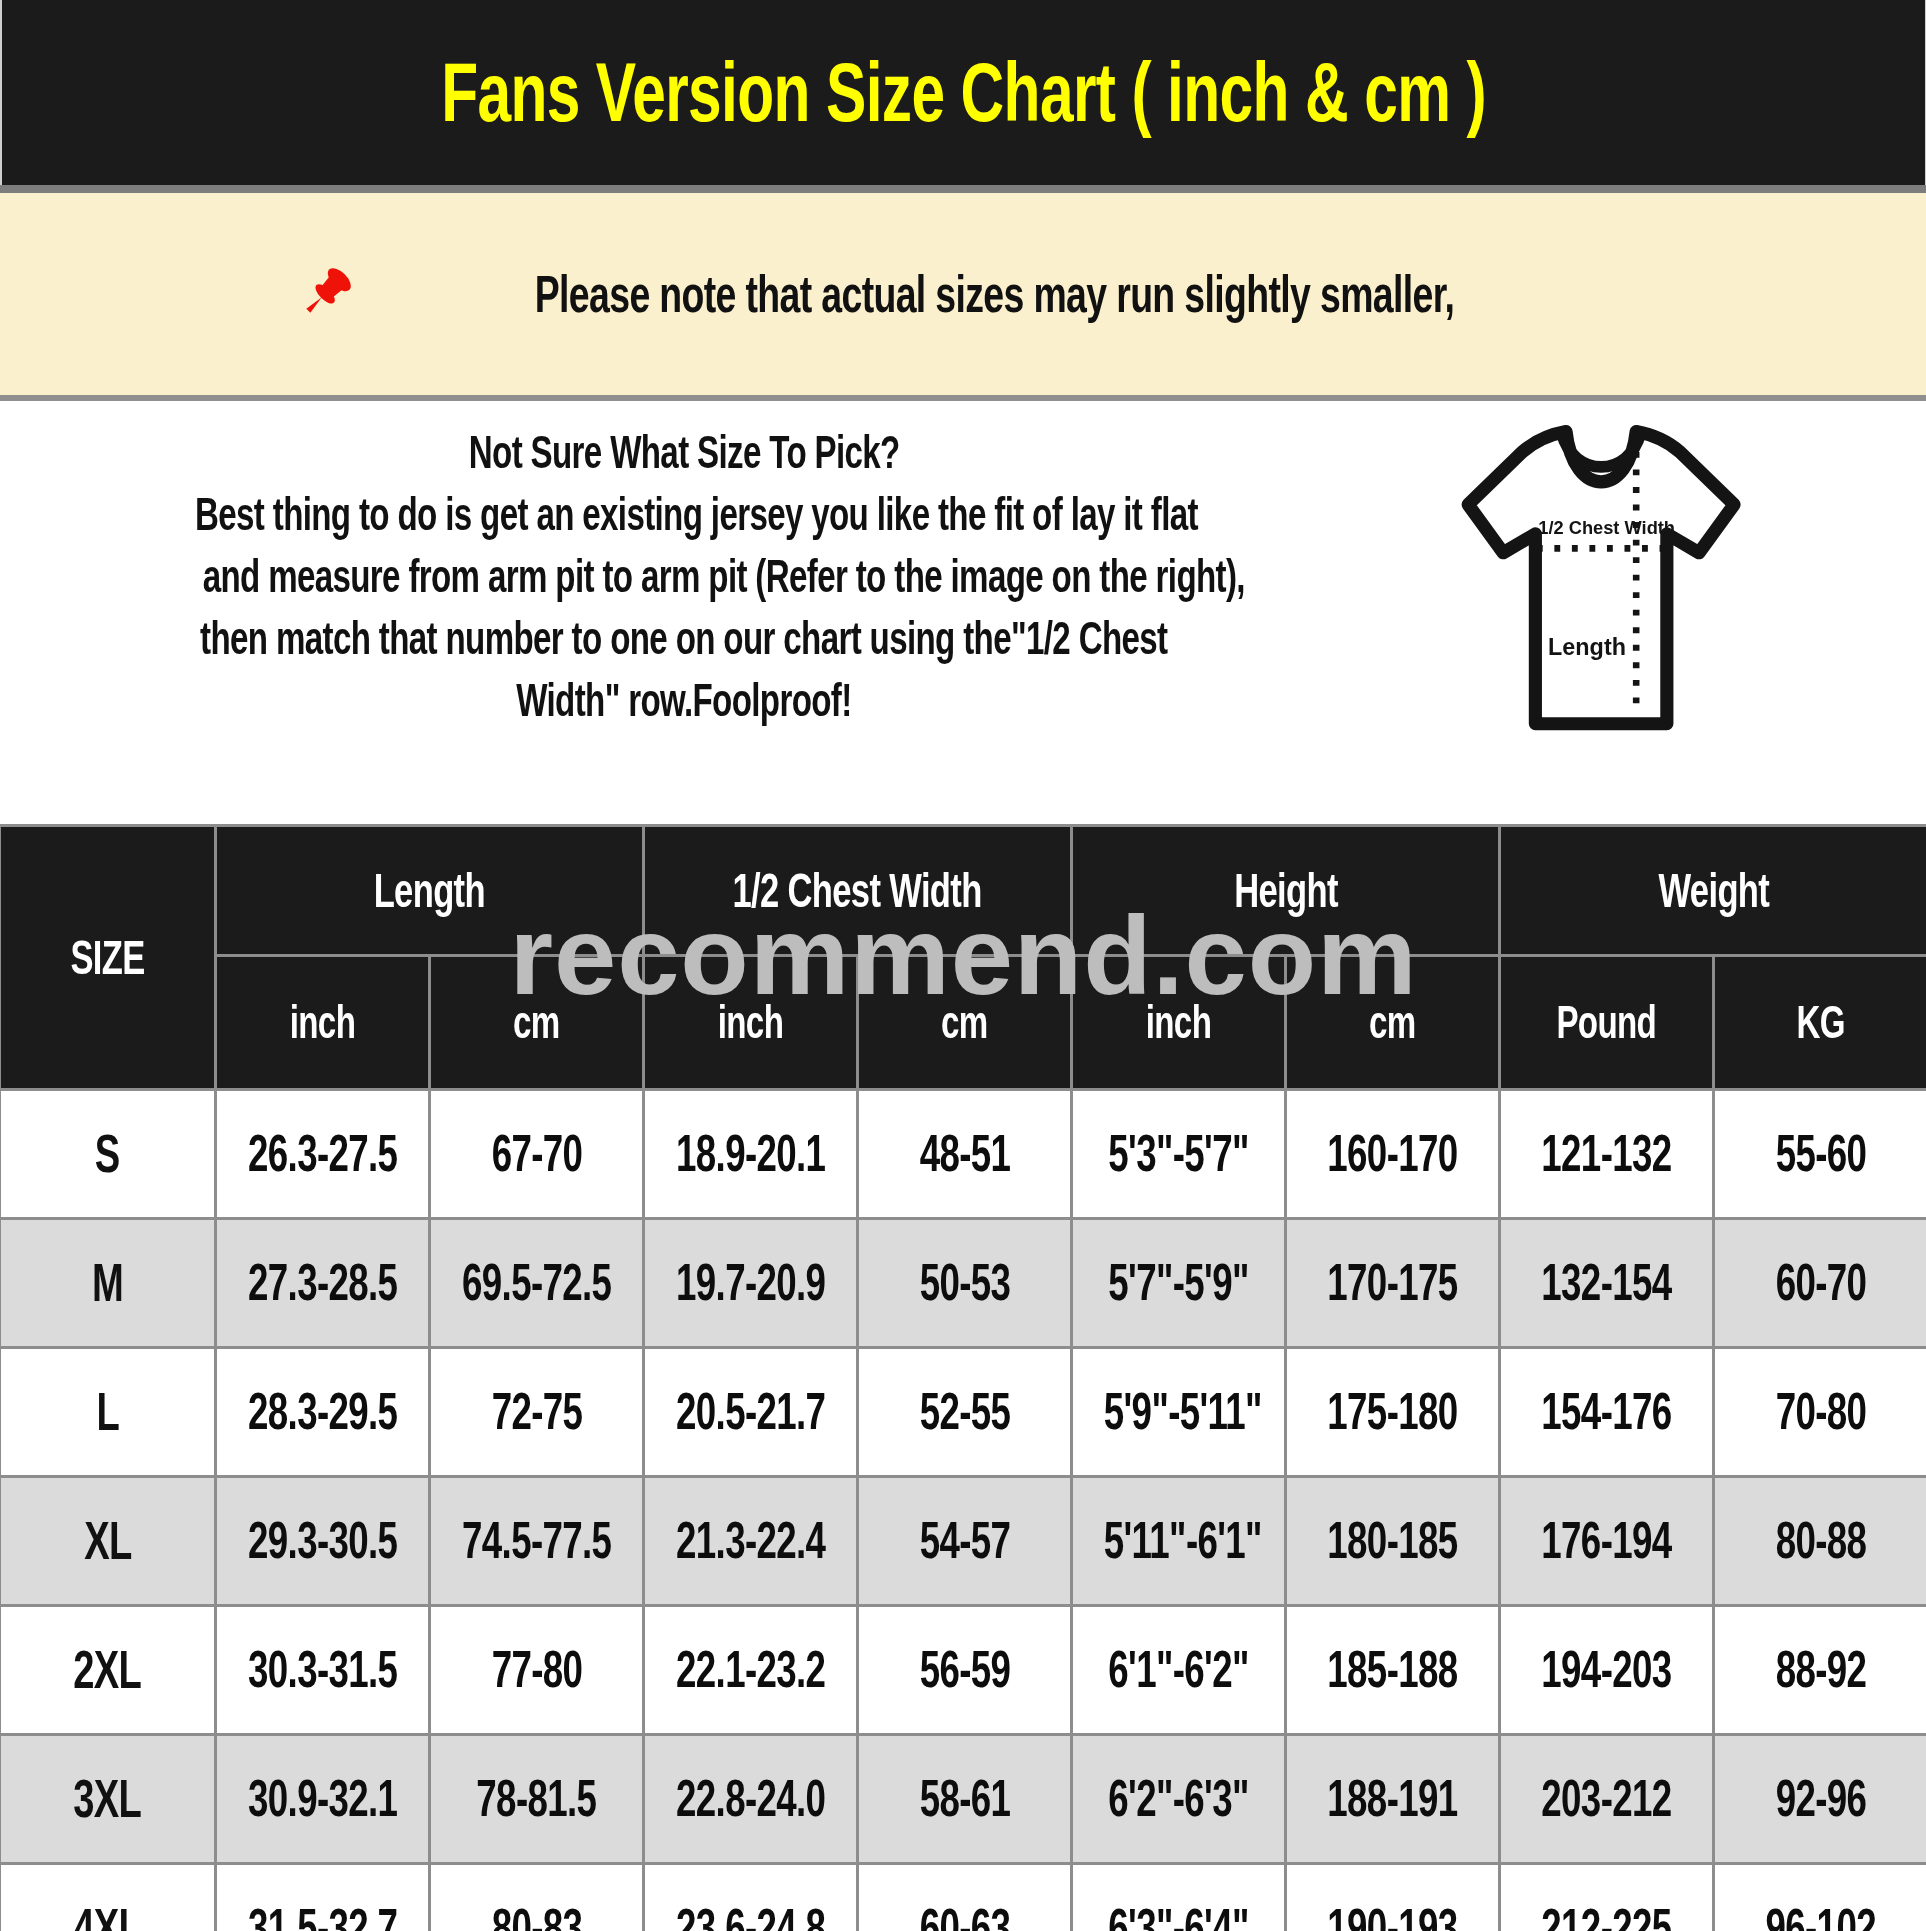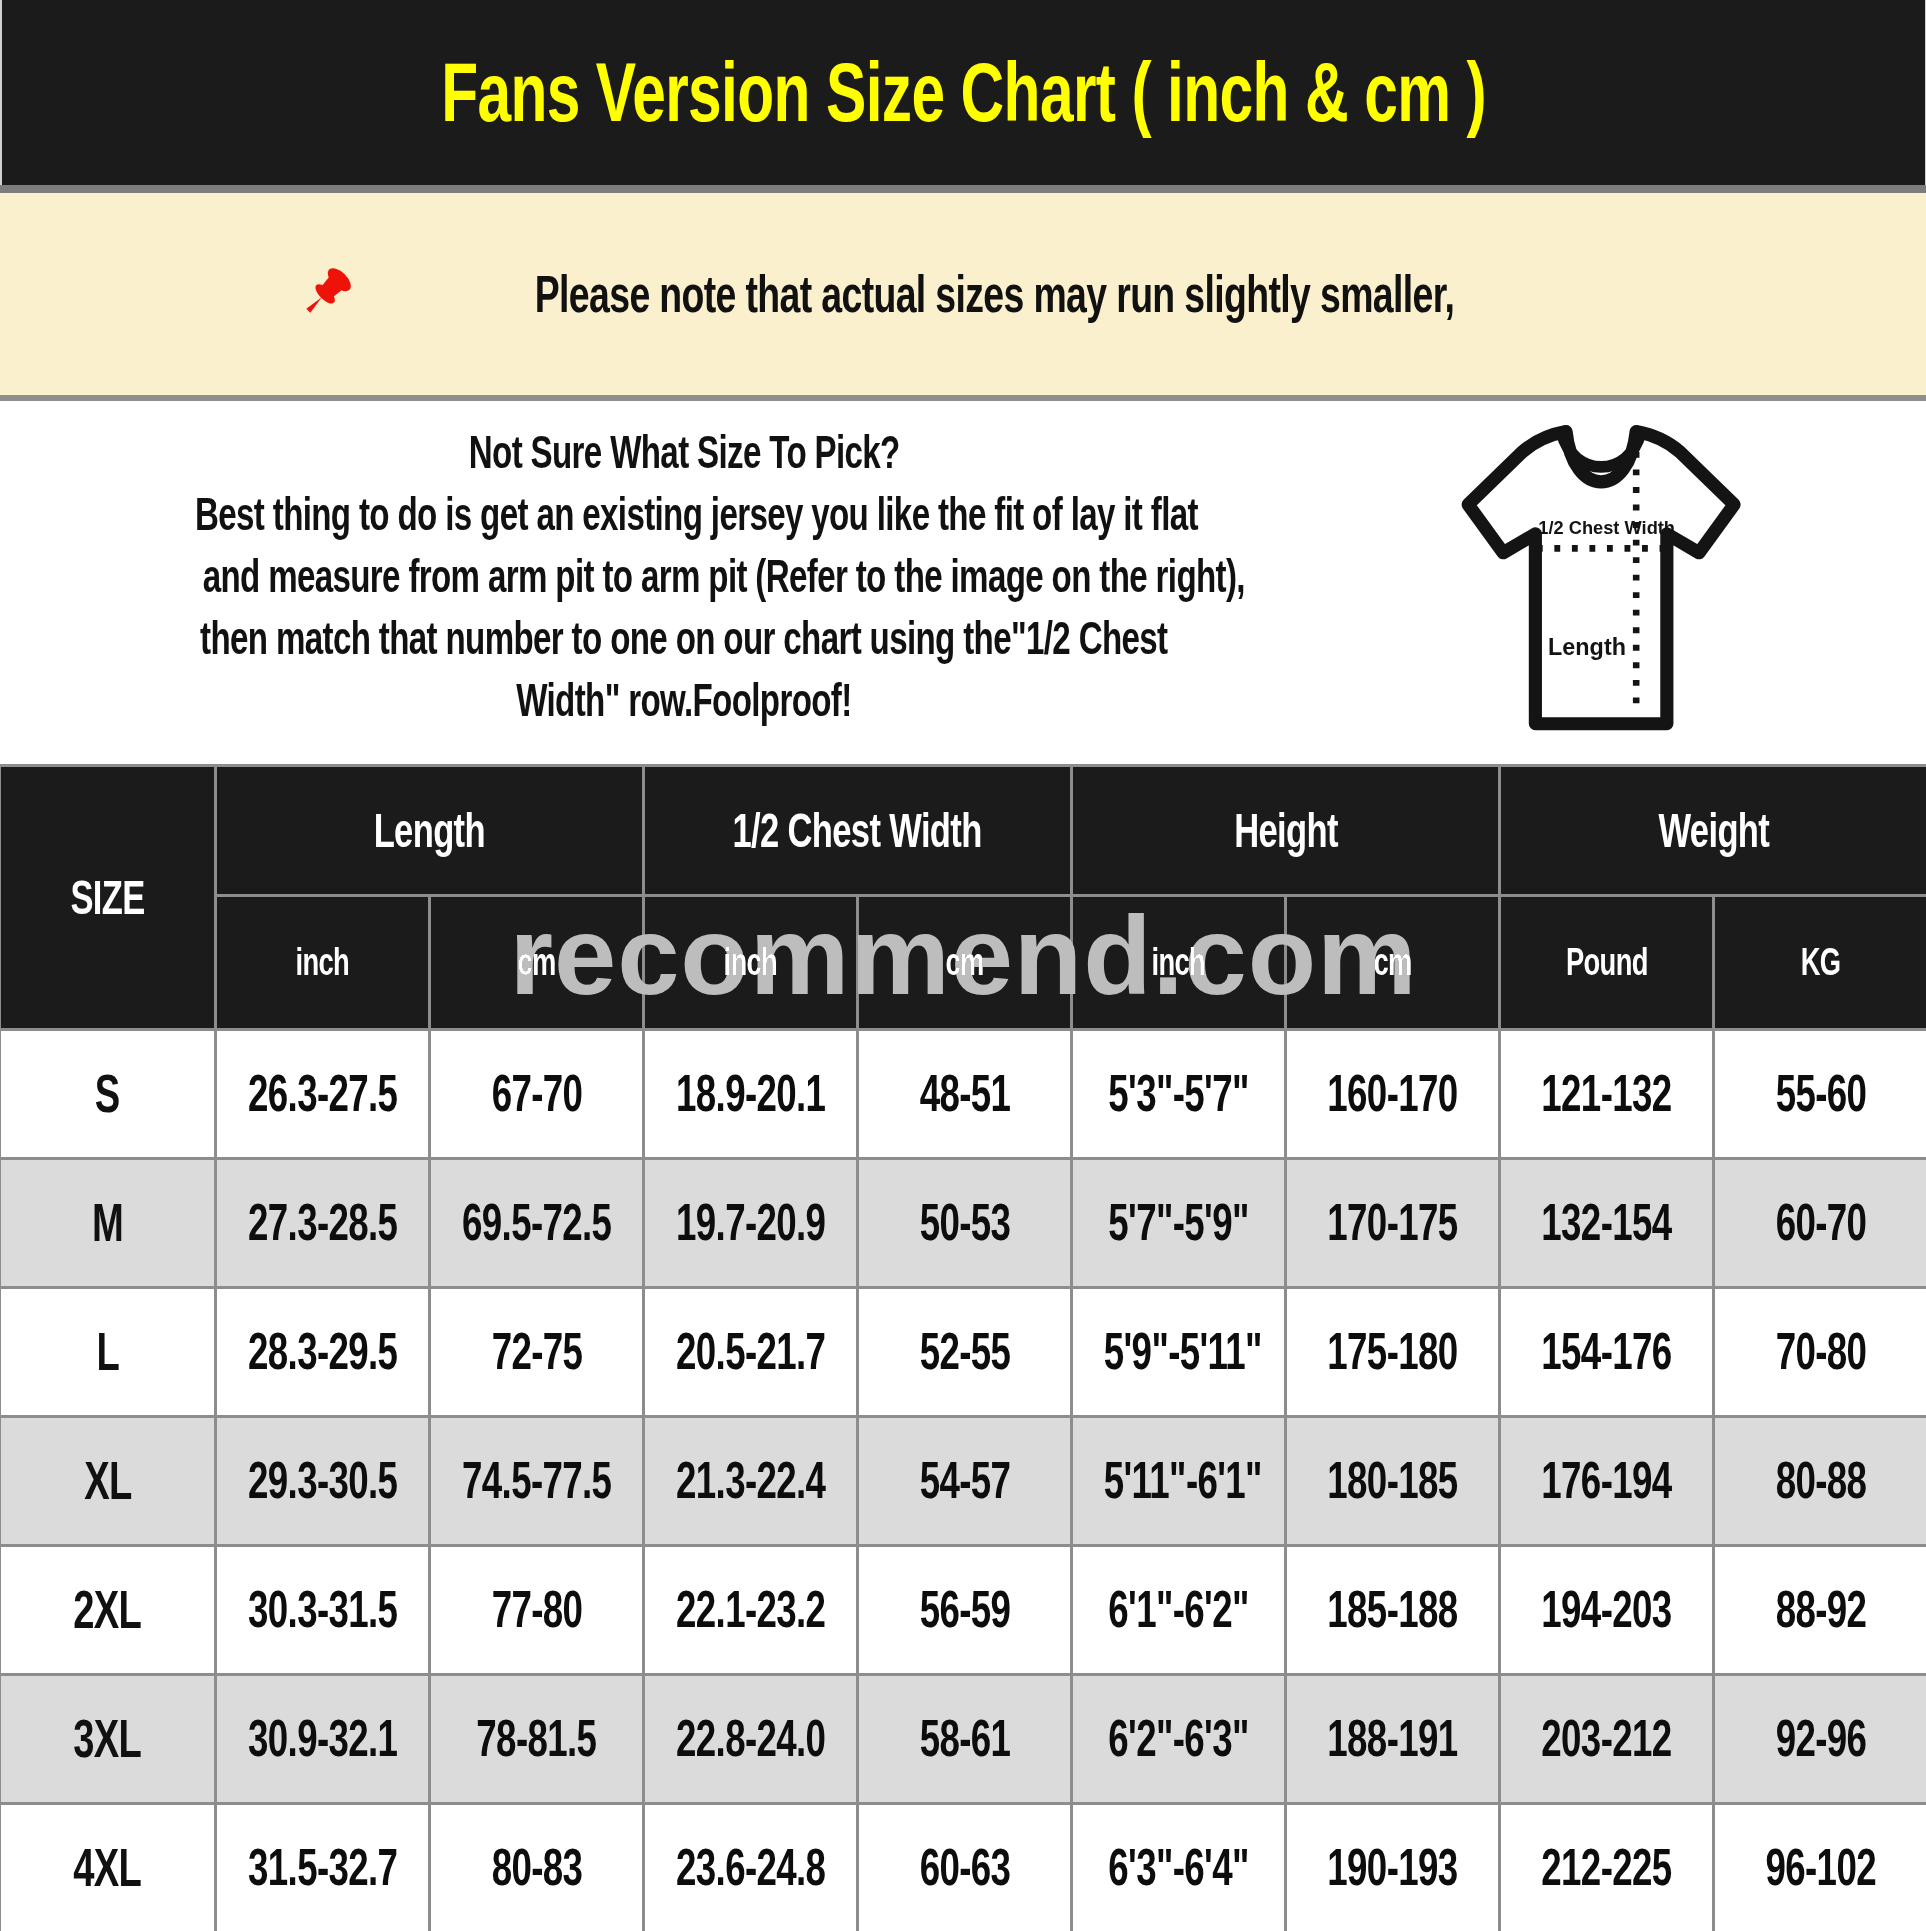--- a/index.html
+++ b/index.html
@@ -52,21 +52,21 @@
     gap:24px;
     font-size:52px;
   }
   .notice-line{ display:flex; align-items:center; }
   .pin{ width:61px; height:61px; margin-right:1.8px; flex:0 0 auto; }
   .hl{ color:var(--red); }
   .arrows{ margin-left:13px; letter-spacing:7.3px; font-size:50px; }
 
   
   .guide{
-    height:363px;
+    height:423px;
     position:relative;
     background:#fff;
   }
   .guide-text{
     position:absolute; left:0; top:20px; width:1368px;
     text-align:center;
     font-size:46px; line-height:62px;
   }
   .shirt-box{
     position:absolute; left:1440px; top:13px;
@@ -84,21 +84,21 @@
     text-align:center; vertical-align:middle;
     padding:0;
   }
   .size-table tr > *:first-child{ border-left:1.8px solid var(--grid); }
   .size-table tr > *:last-child{ border-right:1.8px solid var(--grid); }
   .size-table tr.sub-row > th:first-child{ border-left:3.7px solid var(--grid); }
   .size-table thead th{
     background:var(--black); color:#ffffff;
   }
   .size-table tr.group-row{ height:130px; font-size:48px; }
-  .size-table tr.sub-row{ height:134px; font-size:38px; }
+  .size-table tr.sub-row{ height:134px; font-size:46px; }
   .size-table tbody tr{ height:129px; font-size:53px; }
   .size-table tbody tr.shade td, .size-table tbody tr.shade th{ background:var(--shade); }
   .size-table tbody th.size-cell{ background:#fff; color:#111; }
   .size-table tbody tr.shade th.size-cell{ background:var(--shade); }
   .size-table tbody td{ font-size:51px; color:#0d0d0d;margin-top:28px; }
   .size-table tbody th.size-cell{ font-size:53px; }
 
   
   .watermark{
     position:absolute;

